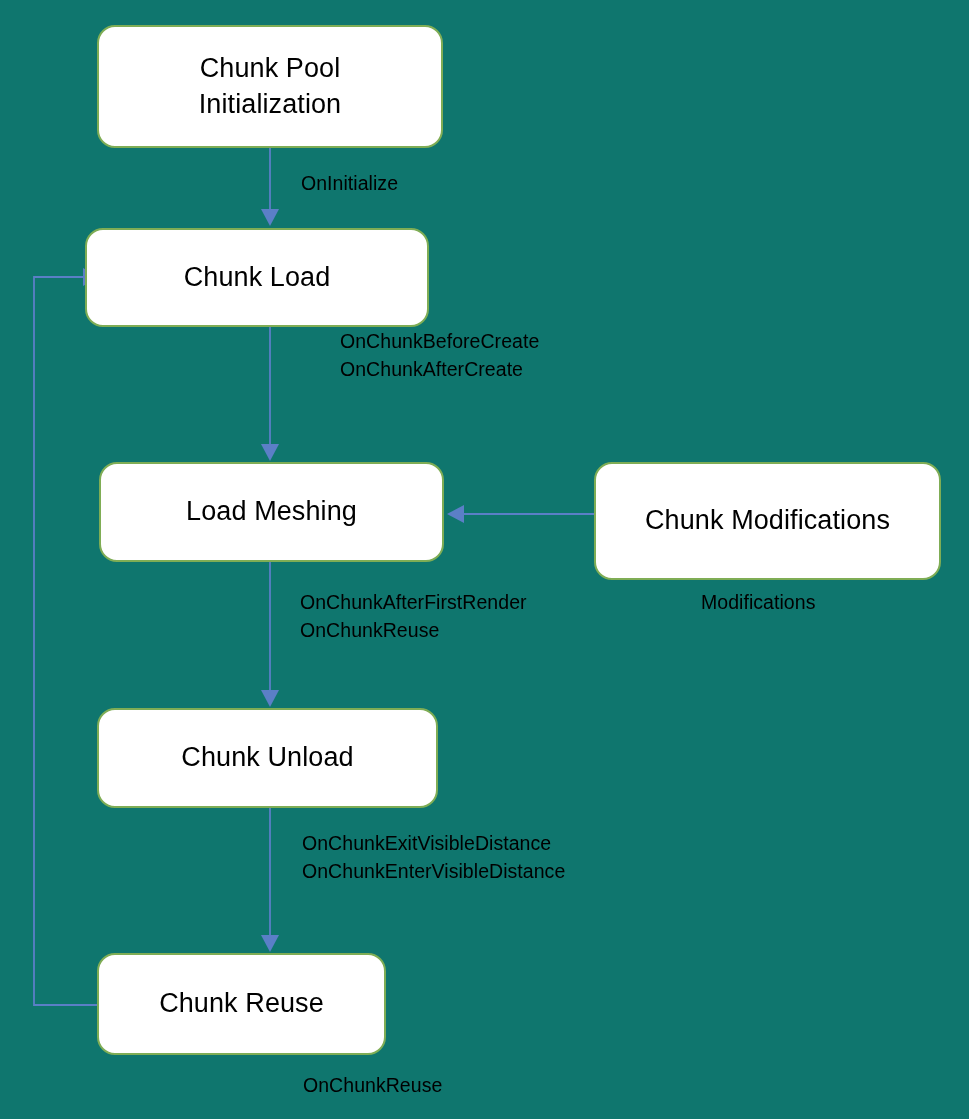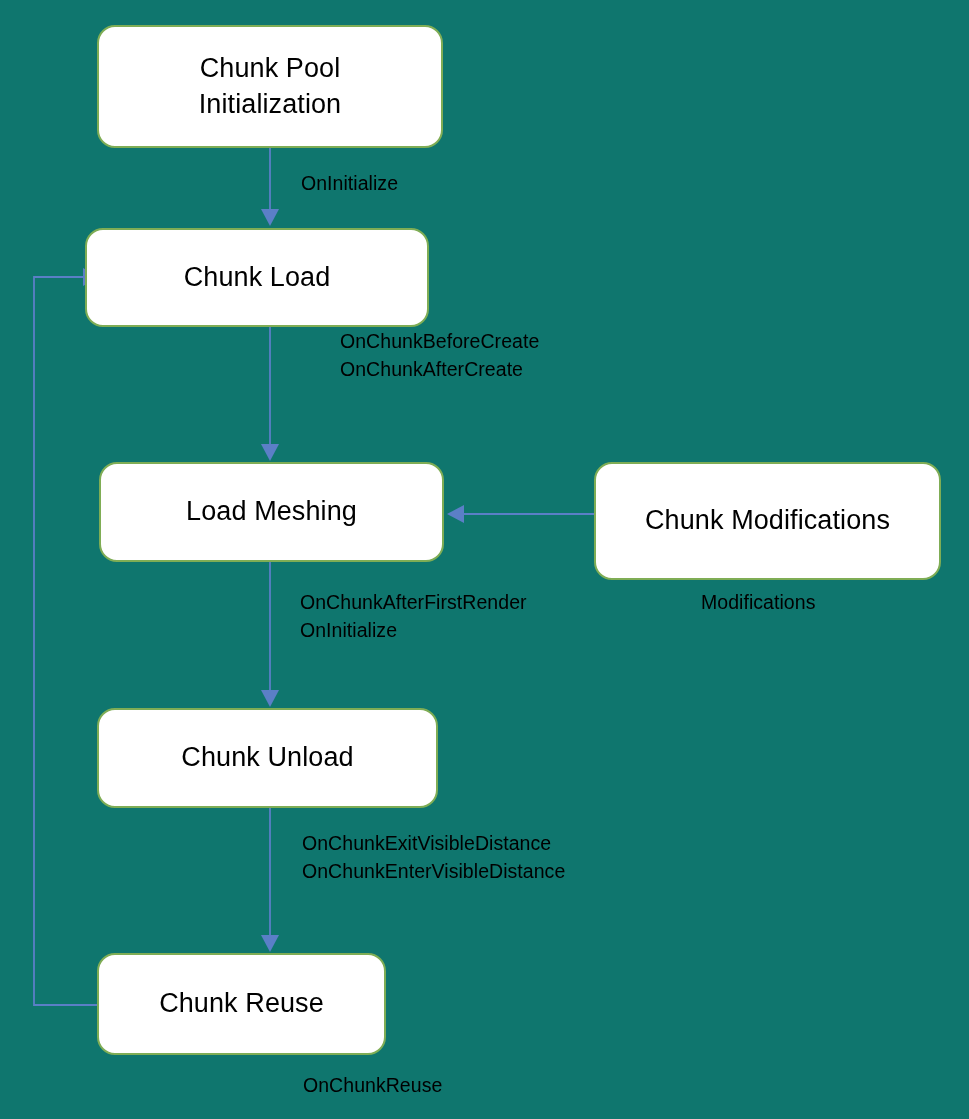--- a/index.html
+++ b/index.html
@@ -121,21 +121,21 @@
   <div class="node" style="left:97px; top:953px; width:289px; height:102px;">
     <span class="node-label">Chunk Reuse</span>
   </div>
 
   <div class="edge-label" style="left:301px; top:169px;">OnInitialize</div>
 
   <div class="edge-label" style="left:299px; top:327px;margin-left:41px;">OnChunkBeforeCreate
 OnChunkAfterCreate</div>
 
   <div class="edge-label" style="left:300px; top:588px;">OnChunkAfterFirstRender
-OnInitialize</div>
+OnChunkReuse</div>
 
   <div class="edge-label" style="left:701px; top:588px;">Modifications</div>
 
   <div class="edge-label" style="left:302px; top:829px;">OnChunkExitVisibleDistance
 OnChunkEnterVisibleDistance</div>
 
   <div class="edge-label" style="left:303px; top:1071px;">OnChunkReuse</div>
 
 </div>
 

